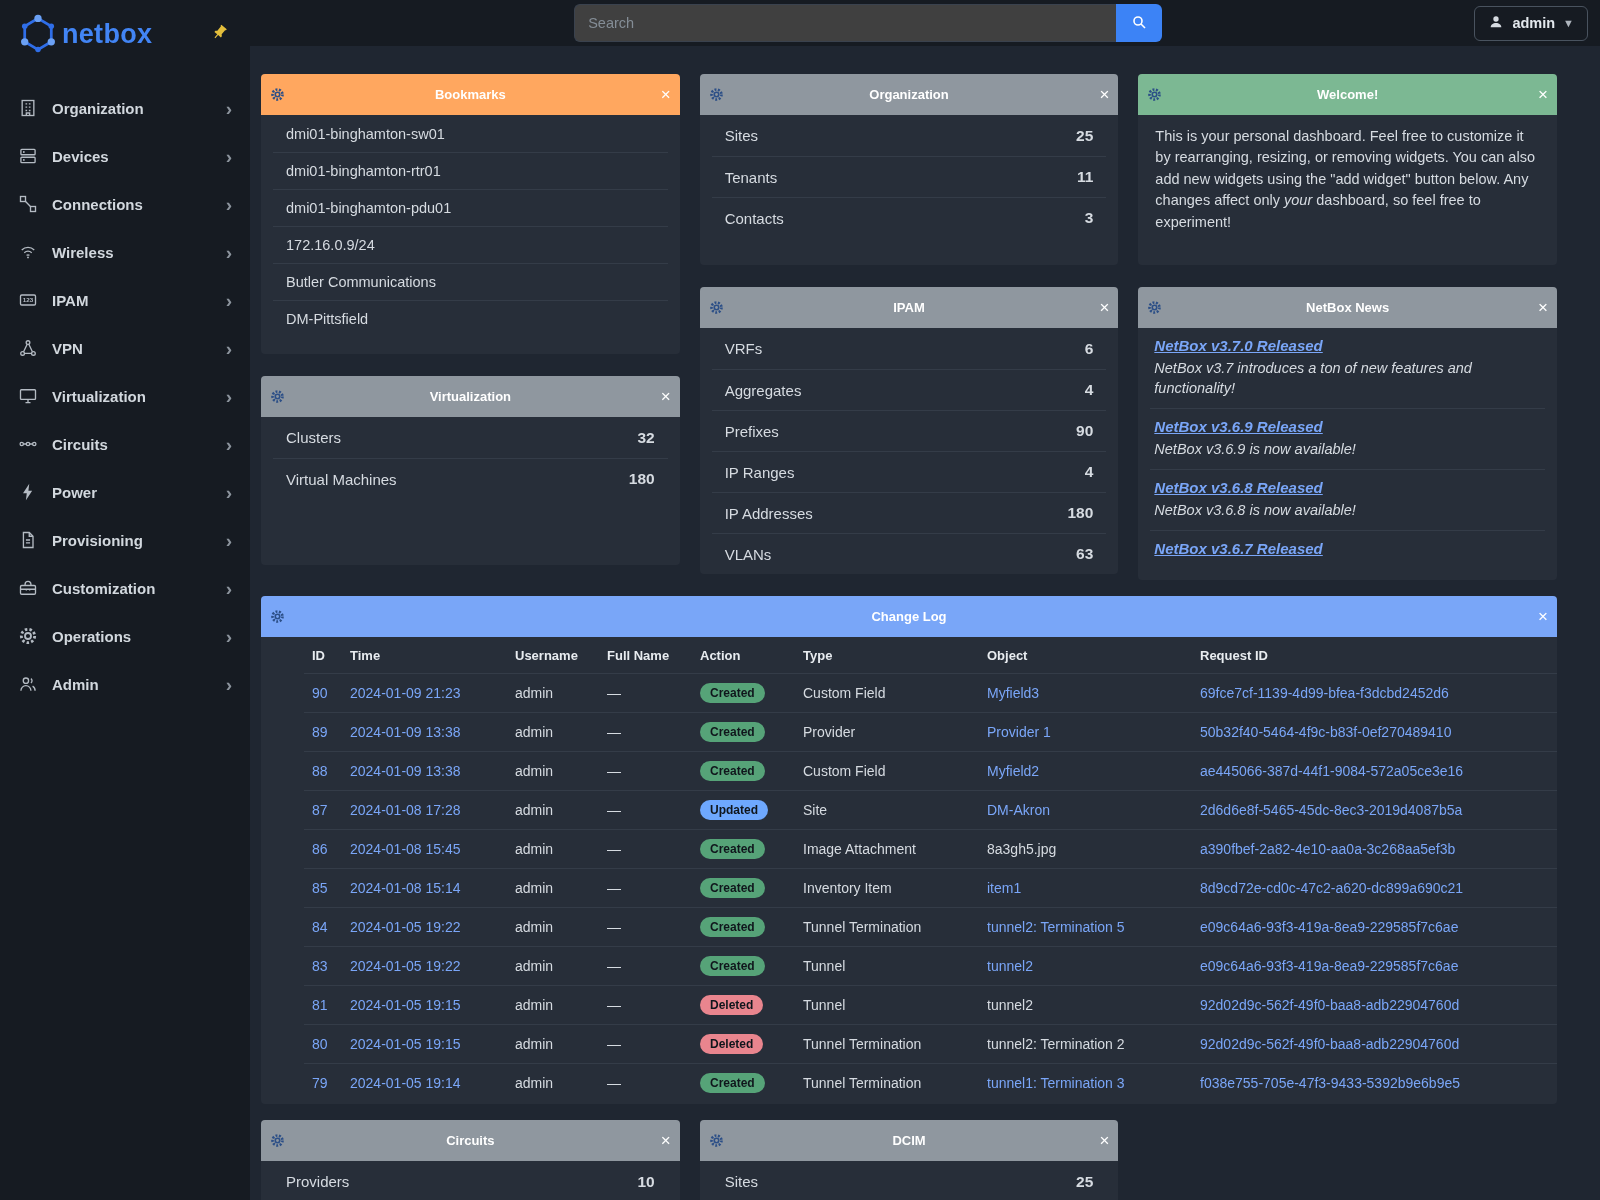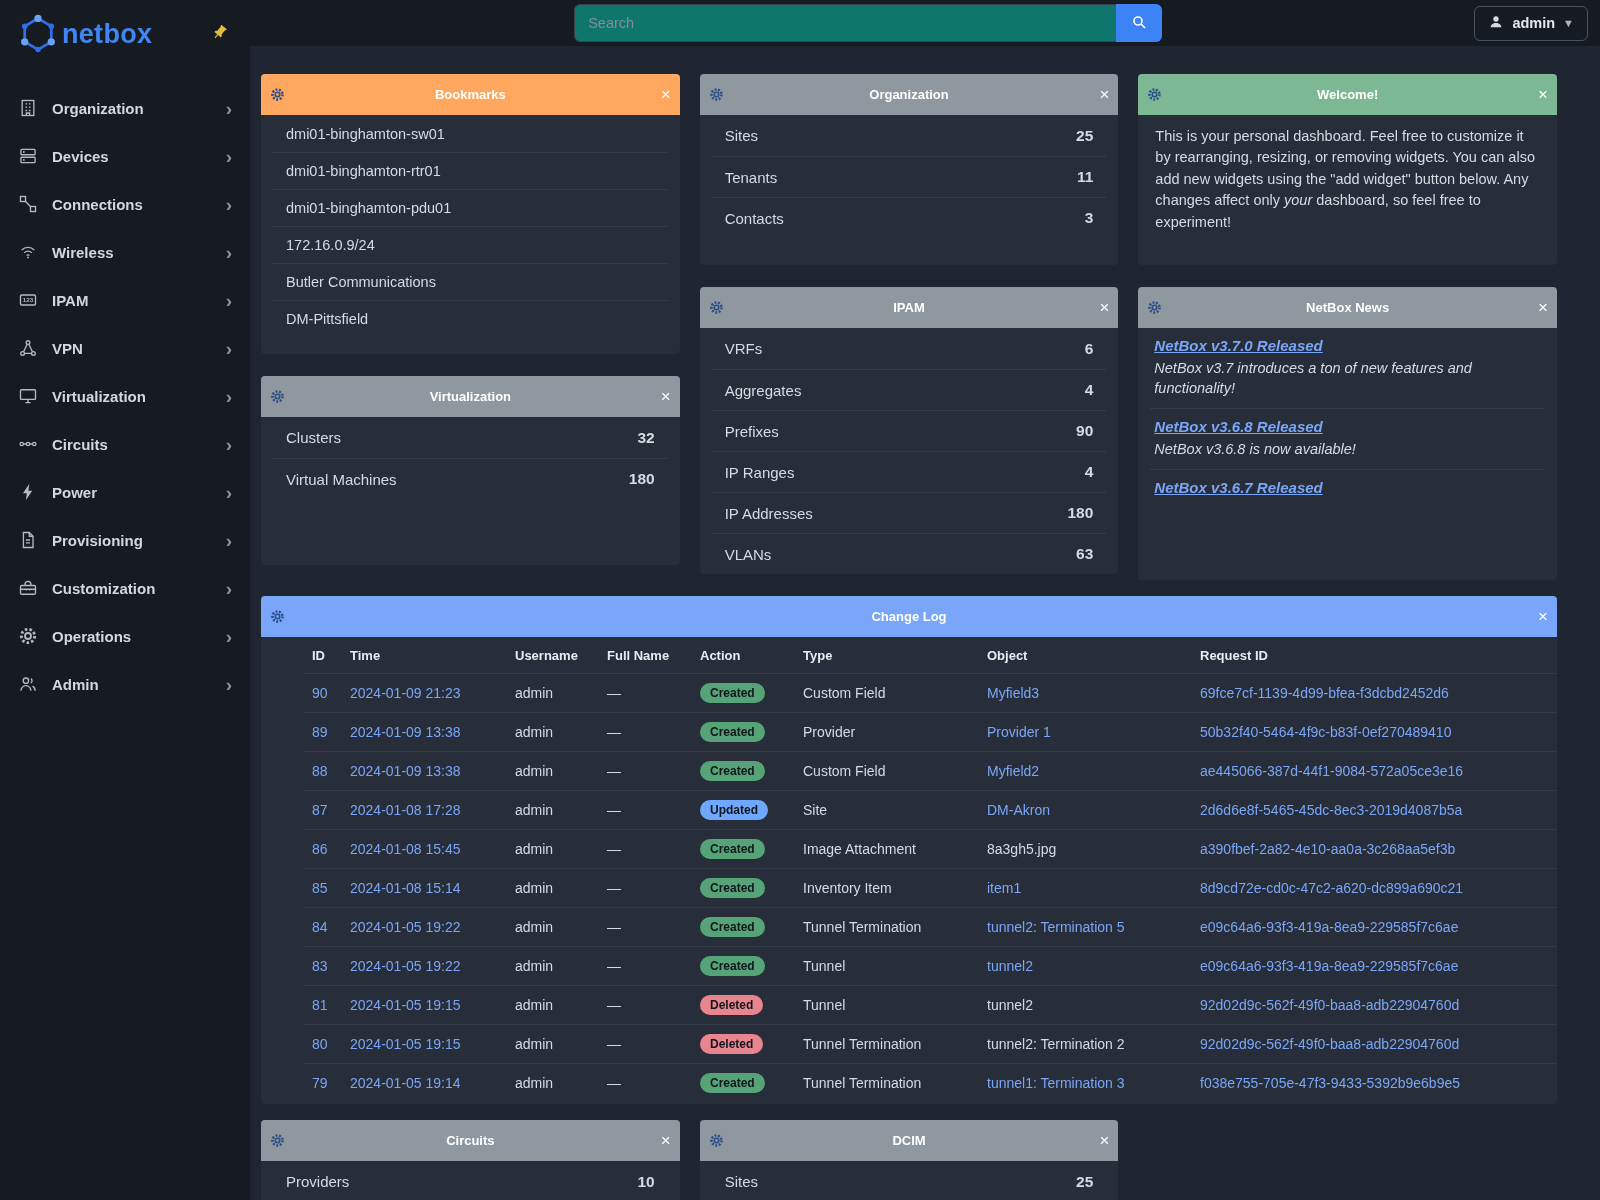--- a/index.html
+++ b/index.html
@@ -18,21 +18,21 @@
   .nav { padding:12px 0; }
   .nav-item { display:flex; align-items:center; gap:14px; padding:14px 18px; font-size:15px; font-weight:600; color:#d2d8de; cursor:pointer; }
   .nav-icon { width:20px; height:20px; color:#b4bbc3; flex-shrink:0; display:flex; }
   .nav-icon svg { width:20px; height:20px; }
   .chev { margin-left:auto; color:#8b939c; font-size:19px; line-height:1; }
   
   .main { flex:1; display:flex; flex-direction:column; height:100%; overflow:hidden; }
   .topbar { height:46px; background:#161b22; display:flex; align-items:center; padding:0 12px; flex-shrink:0; }
   .search-wrap { flex:1; display:flex; justify-content:center; }
   .search { display:flex; width:588px; height:38px; }
-  .search input { flex:1; background:#0f766e; border:1px solid #3a424e; border-right:none; border-radius:6px 0 0 6px; padding:0 13px; color:#d6dbe1; font-size:14.5px; outline:none; font-family:inherit; }
+  .search input { flex:1; background:#404040; border:1px solid #3a424e; border-right:none; border-radius:6px 0 0 6px; padding:0 13px; color:#d6dbe1; font-size:14.5px; outline:none; font-family:inherit; }
   .search input::placeholder { color:#848d96; }
   .search-btn { width:46px; background:#3c83f6; border:none; border-radius:0 6px 6px 0; display:flex; align-items:center; justify-content:center; cursor:pointer; }
   .user-menu { display:flex; align-items:center; gap:8px; border:1px solid #49535f; border-radius:6px; padding:7px 13px; color:#e3e8ed; font-size:14.5px; font-weight:600; cursor:pointer; }
   .caret { font-size:11px; color:#aeb5bd; }
   .content { flex:1; padding:28px 43px 0 11px; overflow:hidden; }
   
   .dash-top, .dash-bottom { display:grid; grid-template-columns:repeat(3,1fr); gap:20px; align-items:start; }
   .col { display:flex; flex-direction:column; gap:22px; }
   .widget { background:#272e39; border-radius:4px; overflow:hidden; }
   .widget-header { height:41px; display:flex; align-items:center; padding:0 9px; color:#fff; font-size:13px; font-weight:700; }
@@ -428,20 +428,24 @@
             <span class="title">NetBox News</span>
             <span class="close-x">×</span>
           </header>
           <div class="widget-body body-news">
 
               <div class="news-item">
                 <a class="news-headline">NetBox v3.7.0 Released</a>
                 <div class="news-summary">NetBox v3.7 introduces a ton of new features and functionality!</div>
               </div>
 
+              <div class="news-item">
+                <a class="news-headline">NetBox v3.6.9 Released</a>
+                <div class="news-summary">NetBox v3.6.9 is now available!</div>
+              </div>
 
               <div class="news-item">
                 <a class="news-headline">NetBox v3.6.8 Released</a>
                 <div class="news-summary">NetBox v3.6.8 is now available!</div>
               </div>
 
               <div class="news-item">
                 <a class="news-headline">NetBox v3.6.7 Released</a>
                 <div class="news-summary"></div>
               </div>

